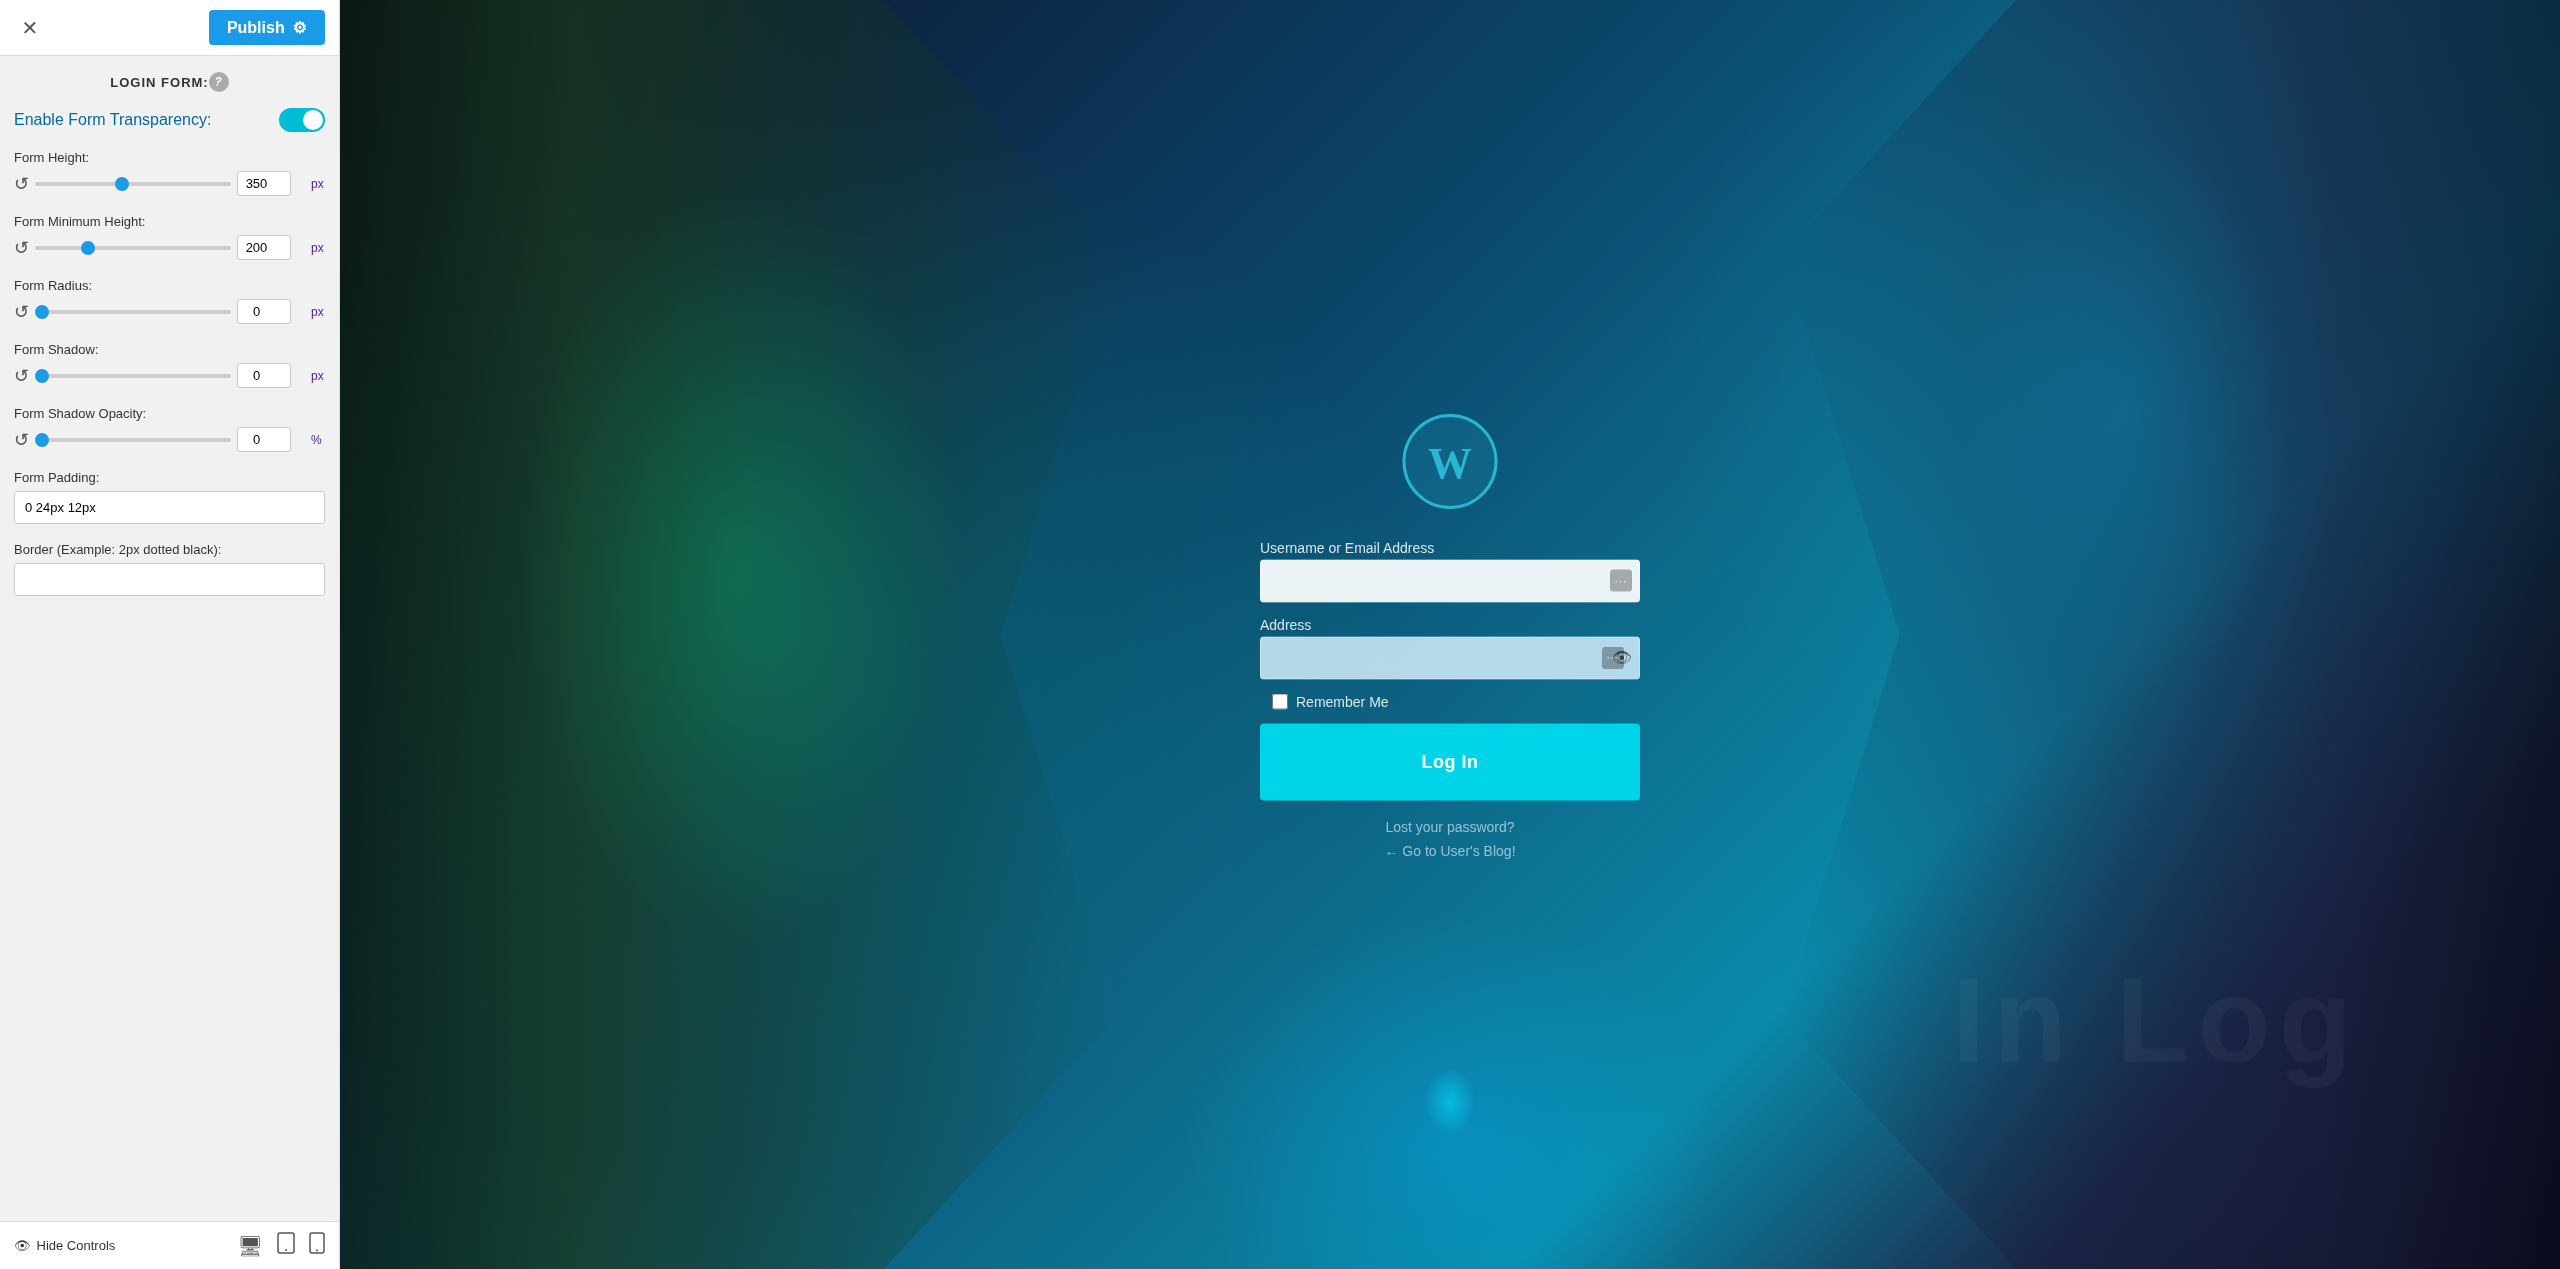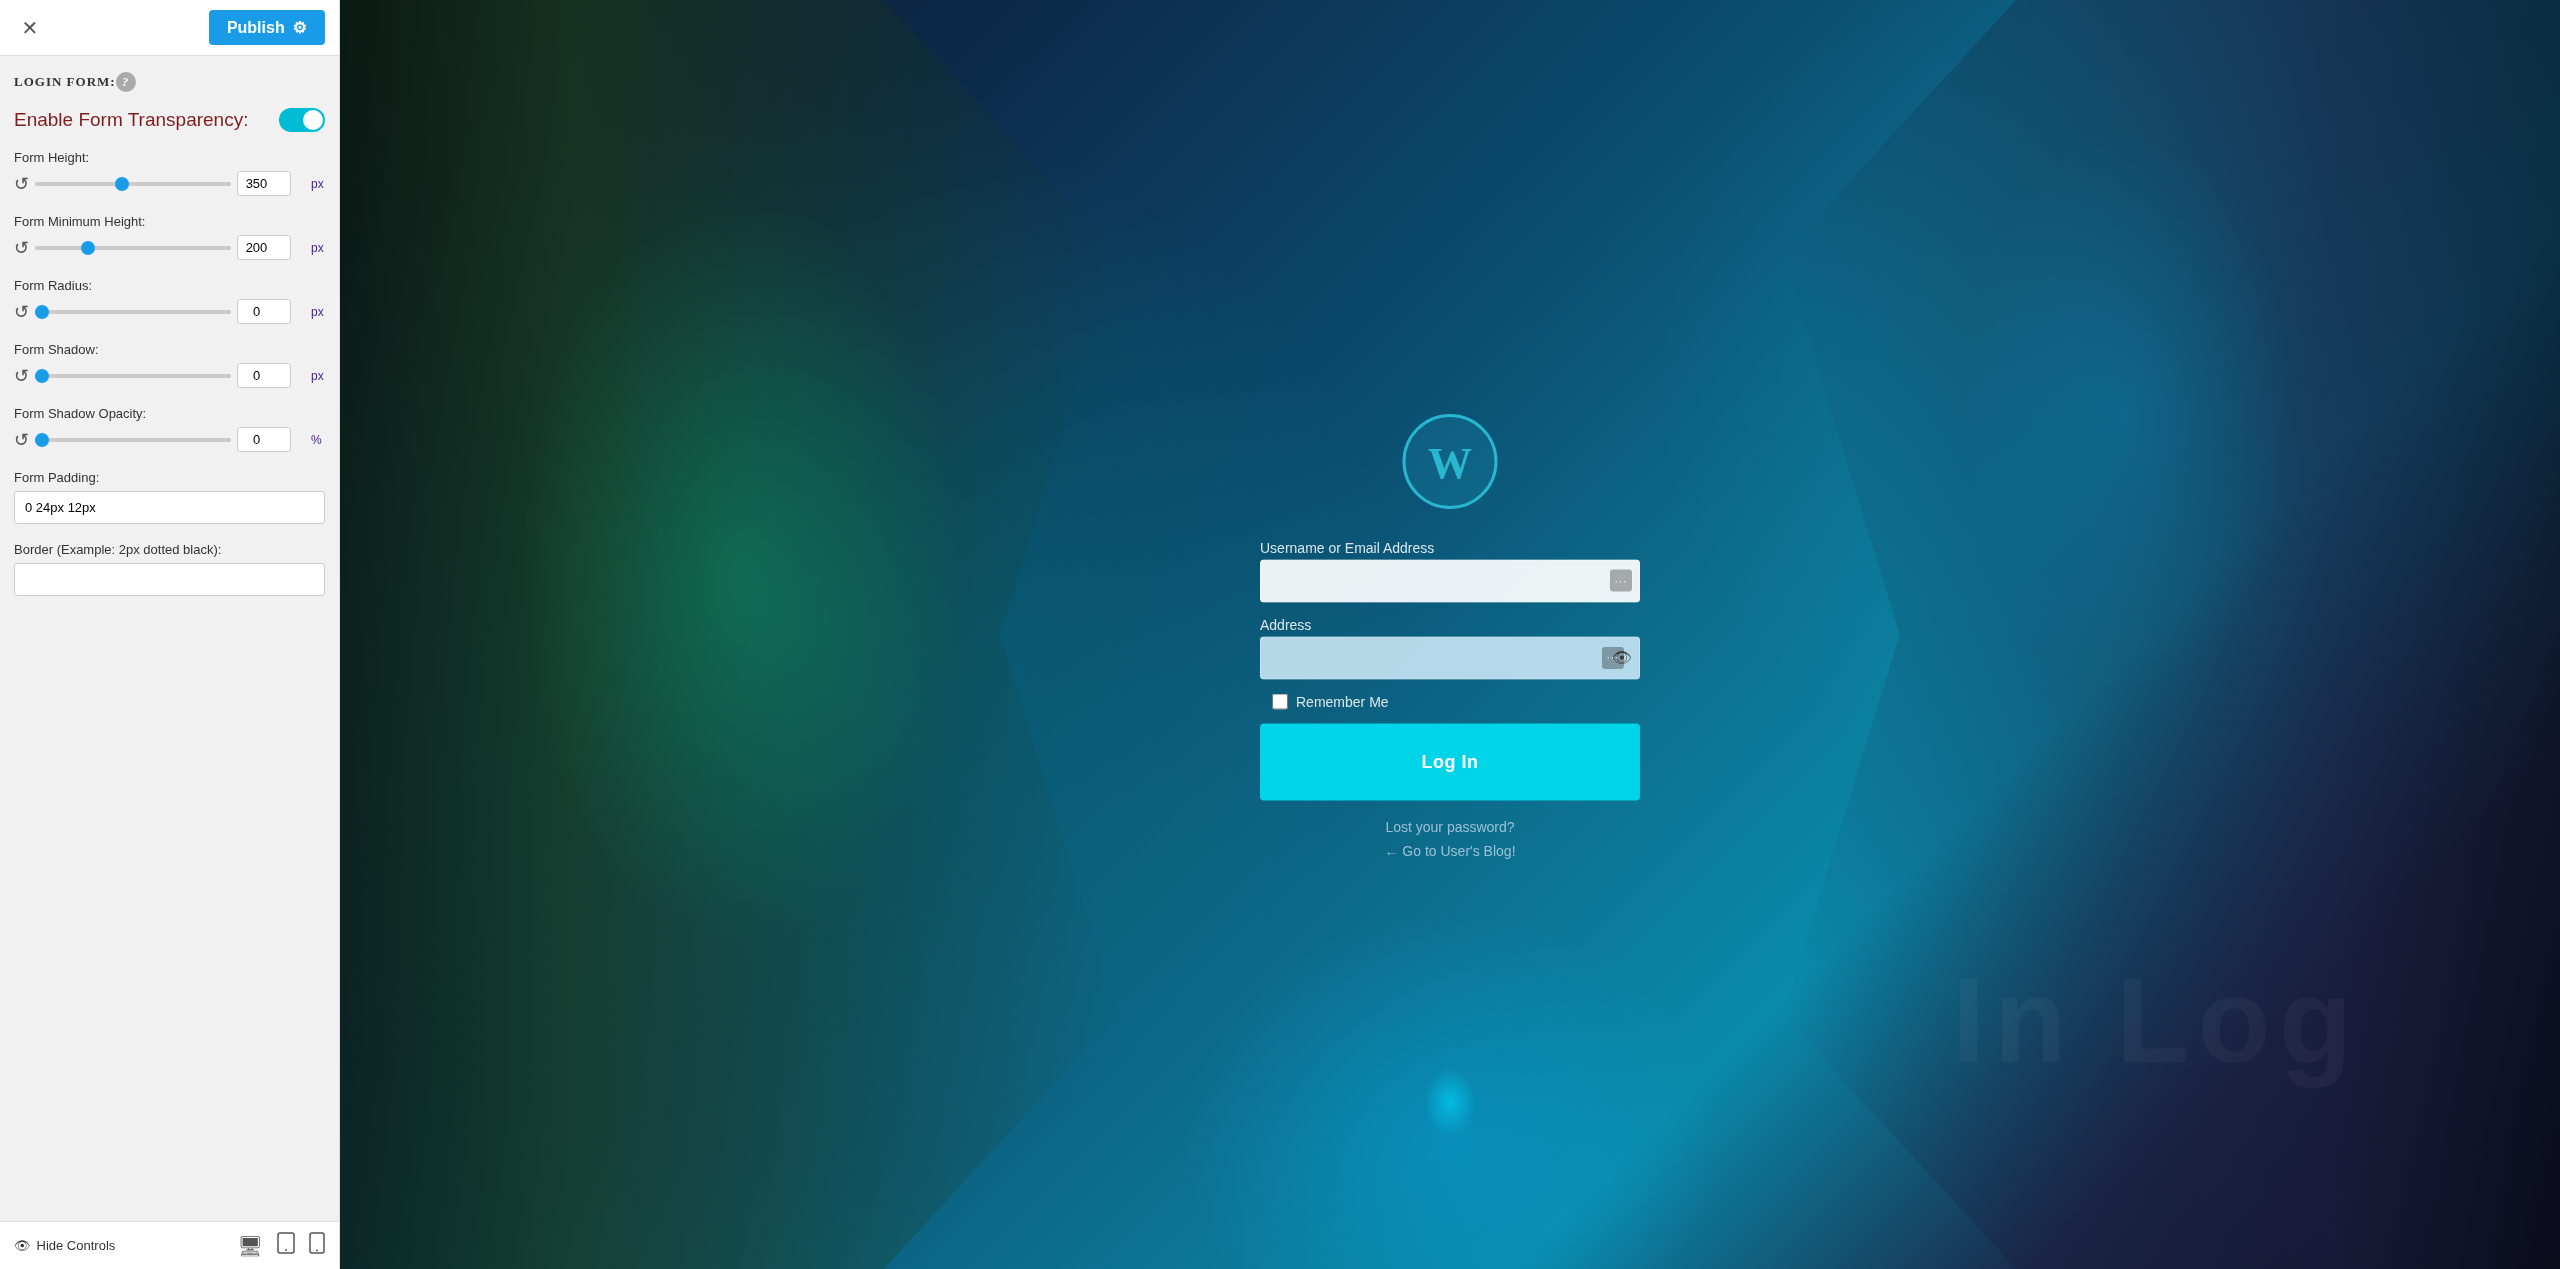--- a/index.html
+++ b/index.html
@@ -64,22 +64,21 @@
     }
 
     .panel-section-title {
       font-size: 13px;
       font-weight: bold;
       letter-spacing: 1px;
       color: #333;
       margin-bottom: 16px;
       display: flex;
       align-items: center;
-      justify-content: flex-start;
-      font-family: Liberation Serif, serif;
+      justify-content: center;
     }
     .help-icon {
       width: 20px; height: 20px;
       border-radius: 50%;
       background: #aaa;
       color: #fff;
       display: flex;
       align-items: center;
       justify-content: center;
       font-size: 12px;
@@ -99,22 +98,22 @@
     }
 
     
     .toggle-row {
       display: flex;
       align-items: center;
       justify-content: space-between;
       margin-bottom: 18px;
     }
     .toggle-label {
-      font-size: 19px;
-      color: #7f1d1d;
+      font-size: 16px;
+      color: #0369a1;
     }
     .toggle-switch {
       position: relative;
       width: 46px;
       height: 24px;
       cursor: pointer;
     }
     .toggle-switch input { opacity: 0; width: 0; height: 0; }
     .toggle-slider {
       position: absolute;

